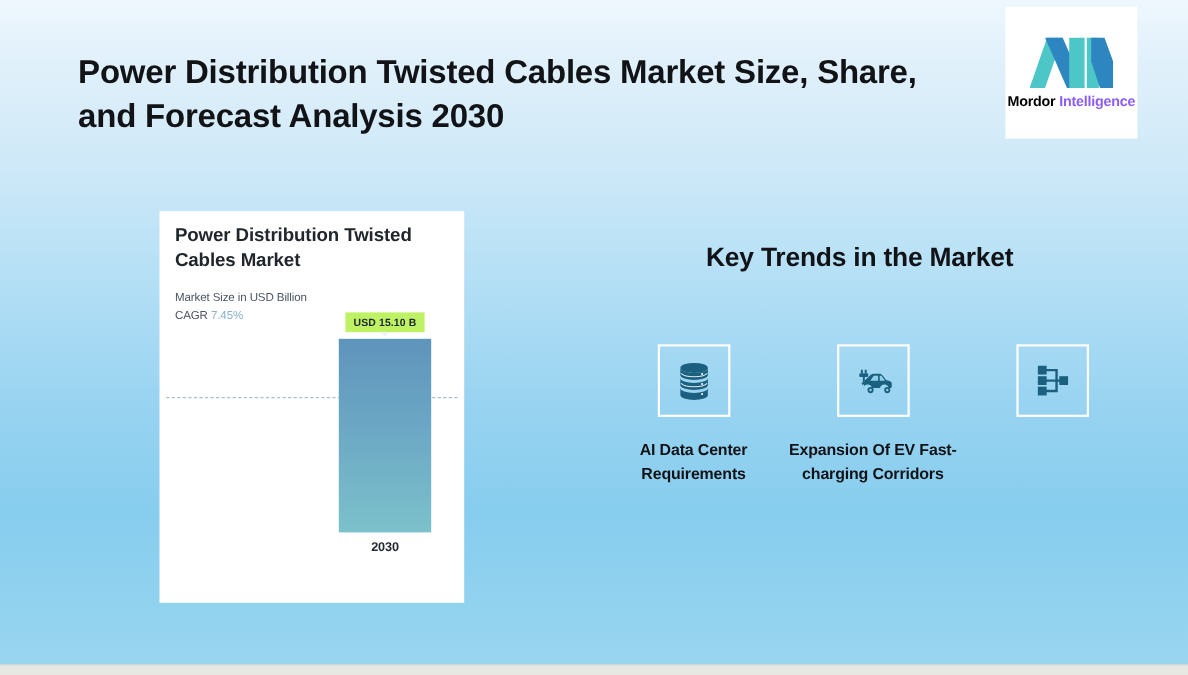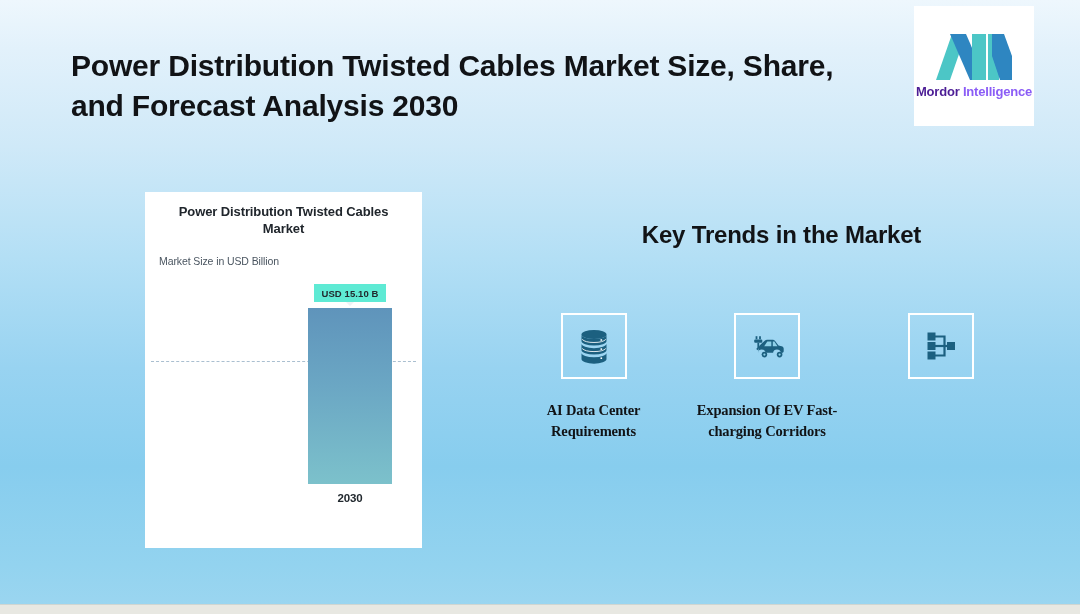--- a/index.html
+++ b/index.html
@@ -53,38 +53,37 @@
     align-items: center;
     justify-content: center;
     gap: 4px;
   }
   #logo-badge .logo-mark { width: 76px; height: 46px; display:block; }
   #logo-badge .logo-text {
     font-size: 13px;
     white-space: nowrap;
     letter-spacing: -0.2px;
   }
-  #logo-badge .logo-text .b { color: #4c1d95; font-weight: bold; }
+  #logo-badge .logo-text .b { color: #000000; font-weight: bold; }
   #logo-badge .logo-text .l { color: #8b5cf6; font-weight: bold; }
 
   
   #chart-card {
     position: absolute;
     left: 145px; top: 192px;
     width: 277px; height: 356px;
     background: #ffffff;
   }
   #chart-head { padding: 11px 14px 0 14px; }
   #chart-title {
-    font-size: 13px;
+    font-size: 17px;
     font-weight: bold;
     color: #20262c;
     line-height: 1.33;
     letter-spacing: -0.1px;
-    text-align: center;
   }
   #chart-subtitle {
     font-size: 10.5px;
     color: #4a5560;
     margin-top: 17px;
     letter-spacing: -0.1px;
   }
   #chart-cagr {
     font-size: 10.5px;
     color: #4a5560;
@@ -110,21 +109,21 @@
     width: 84px;
     display: flex;
     flex-direction: column;
     align-items: center;
   }
   #bar-group-0 { left: 34px; }
   #bar-group-1 { left: 163px; }
 
   .bar-label {
     position: relative;
-    background: #5eead4;
+    background: #bef264;
     color: #21282e;
     font-size: 9.5px;
     font-weight: bold;
     letter-spacing: 0.1px;
     padding: 3.5px 7px;
     white-space: nowrap;
     margin-bottom: 6px;
     margin-top: 12px;
   }
   .bar-label::after {
@@ -170,26 +169,25 @@
     left: 540px; top: 221px;
     width: 483px;
     text-align: center;
     font-size: 24px;
     font-weight: bold;
     color: #111316;
     letter-spacing: -0.2px;
   }
   #trends-row {
     position: absolute;
-    left: 512px; top: 313px;
+    left: 528px; top: 313px;
     width: 510px;
     display: flex;
     align-items: flex-start;
-    justify-content: space-between;
-    font-family: Liberation Serif, serif;
+    justify-content: flex-end;
   }
   .trend {
     width: 163px;
     display: flex;
     flex-direction: column;
     align-items: center;
   }
   .trend-icon-box {
     width: 66px; height: 66px;
     border: 2px solid #ffffff;
@@ -226,20 +224,24 @@
     <div class="logo-text">
       <span class="b">Mordor</span><span class="l"> Intelligence</span>
     </div>
   </div>
 
   <div id="chart-card">
 
     <div id="chart-head">
       <div id="chart-title">Power Distribution Twisted Cables Market</div>
       <div id="chart-subtitle">Market Size in USD Billion</div>
+      <div id="chart-cagr">
+        <span>CAGR</span>
+        <span class="cagr-value">7.45%</span>
+      </div>
     </div>
 
     <div id="plot">
       <div id="gridline" style="top: 77.1497px;"></div>
 
 
       <div class="bar-group" id="bar-group-1">
         <div class="bar-label">USD 15.10 B</div>
         <div class="bar" id="bar-1" style="height: 176px;"></div>
         <div class="bar-cat">2030</div>

